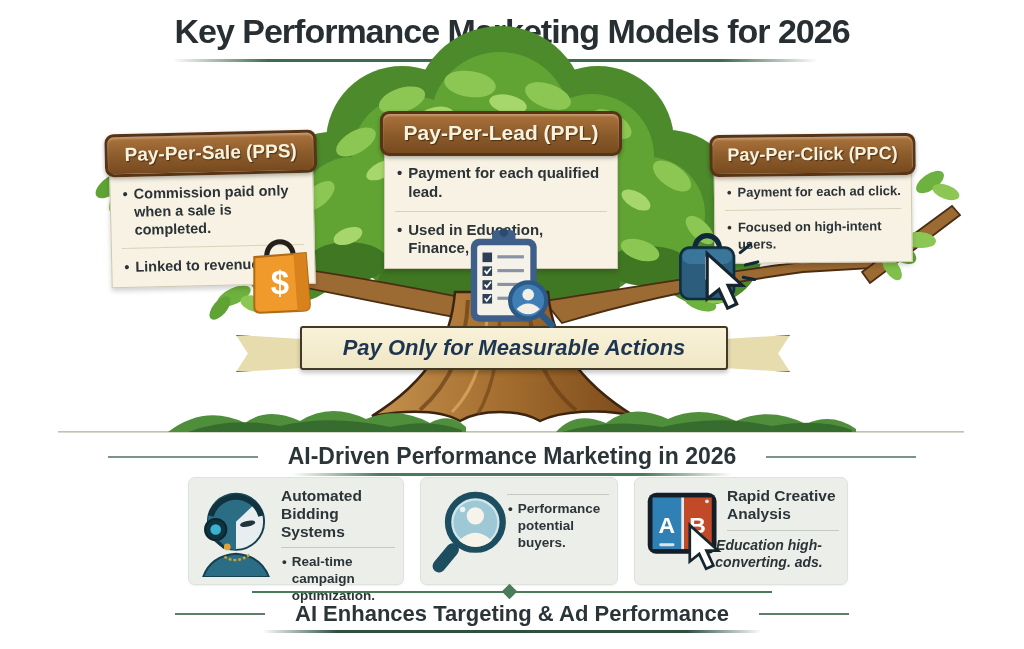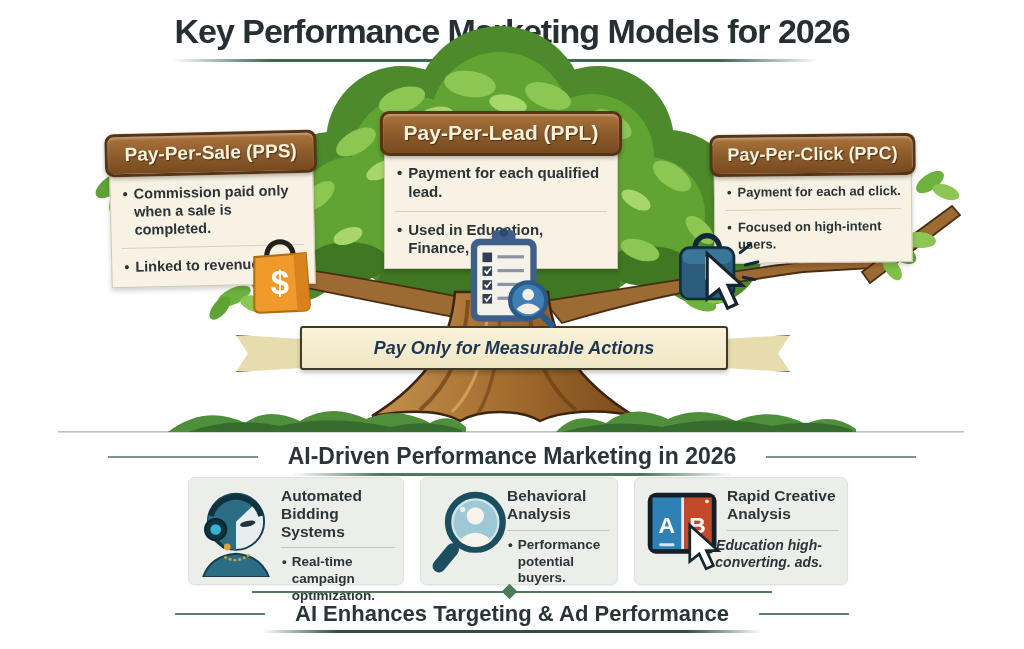--- a/index.html
+++ b/index.html
@@ -34,21 +34,21 @@
   .panel-divider{height:1px;background:#d9d2bb;margin:9px 0;}
   
   .float-icon{position:absolute;z-index:6;}
   #icon-bag-dollar{left:244px;top:226px;}
   #icon-clipboard{left:460px;top:226px;}
   #icon-bag-cursor{left:668px;top:218px;}
   
   .ribbon-band{position:absolute;z-index:4;left:300px;top:326px;width:424px;height:40px;
          background:linear-gradient(#f8f2d9,#efe6c4);border:2px solid #403a27;border-radius:3px;
          display:flex;align-items:center;justify-content:center;
-         font-size:18px;font-weight:700;font-style:italic;color:#1e3550;box-shadow:0 3px 4px rgba(0,0,0,.22);}
+         font-size:22px;font-weight:700;font-style:italic;color:#1e3550;box-shadow:0 3px 4px rgba(0,0,0,.22);}
   .ribbon-tail{position:absolute;z-index:3;top:335px;width:72px;height:35px;background:#e7dcae;
          border:1px solid #6d6143;}
   .ribbon-tail.left{left:236px;clip-path:polygon(0 0,100% 12%,100% 88%,0 100%,16% 50%);}
   .ribbon-tail.right{left:716px;clip-path:polygon(0 12%,100% 0,84% 50%,100% 100%,0 88%);}
   
   .section-head{position:absolute;left:0;width:100%;display:flex;align-items:center;justify-content:center;z-index:2;gap:16px;}
   .section-head .rule{height:2px;background:#7c9488;width:150px;}
   .section-head .txt{margin:0 14px;font-weight:700;color:#2b3437;white-space:nowrap;}
   #ai-head{top:443px;}
   #ai-head .txt{font-size:23px;}
@@ -300,21 +300,20 @@
   <div id="ai-card-1" class="ai-card">
     <svg class="card-icon" width="82" height="92" viewBox="0 0 90 95">
       <line x1="12" y1="86" x2="27" y2="68" stroke="#1d4e5f" stroke-width="14" stroke-linecap="round"></line>
       <circle cx="52" cy="38" r="30" fill="#cfe6ec" stroke="#1d4e5f" stroke-width="7"></circle>
       <circle cx="52" cy="38" r="24" fill="#9fc8d6"></circle>
       <circle cx="52" cy="31" r="9.5" fill="#f6f3ea"></circle>
       <path d="M34,58 Q52,41 70,58 Q62,65 52,65 Q42,65 34,58 Z" fill="#f6f3ea"></path>
       <circle cx="38" cy="24" r="3" fill="#ffffff" opacity=".8"></circle>
     </svg>
     <div class="card-body">
-      <div class="card-title">Behavioral Analysis</div>
       <div class="card-rule"></div>
       <div class="card-detail">Performance potential buyers.</div>
     </div>
   </div>
 
   <div id="ai-card-2" class="ai-card">
     <svg class="card-icon" width="86" height="88" viewBox="0 0 90 88">
       <rect x="6" y="6" width="72" height="64" rx="9" fill="#141e28"></rect>
       <rect x="11" y="11" width="30" height="54" fill="#2f80b5"></rect>
       <rect x="44" y="11" width="29" height="54" fill="#c24a28"></rect>

